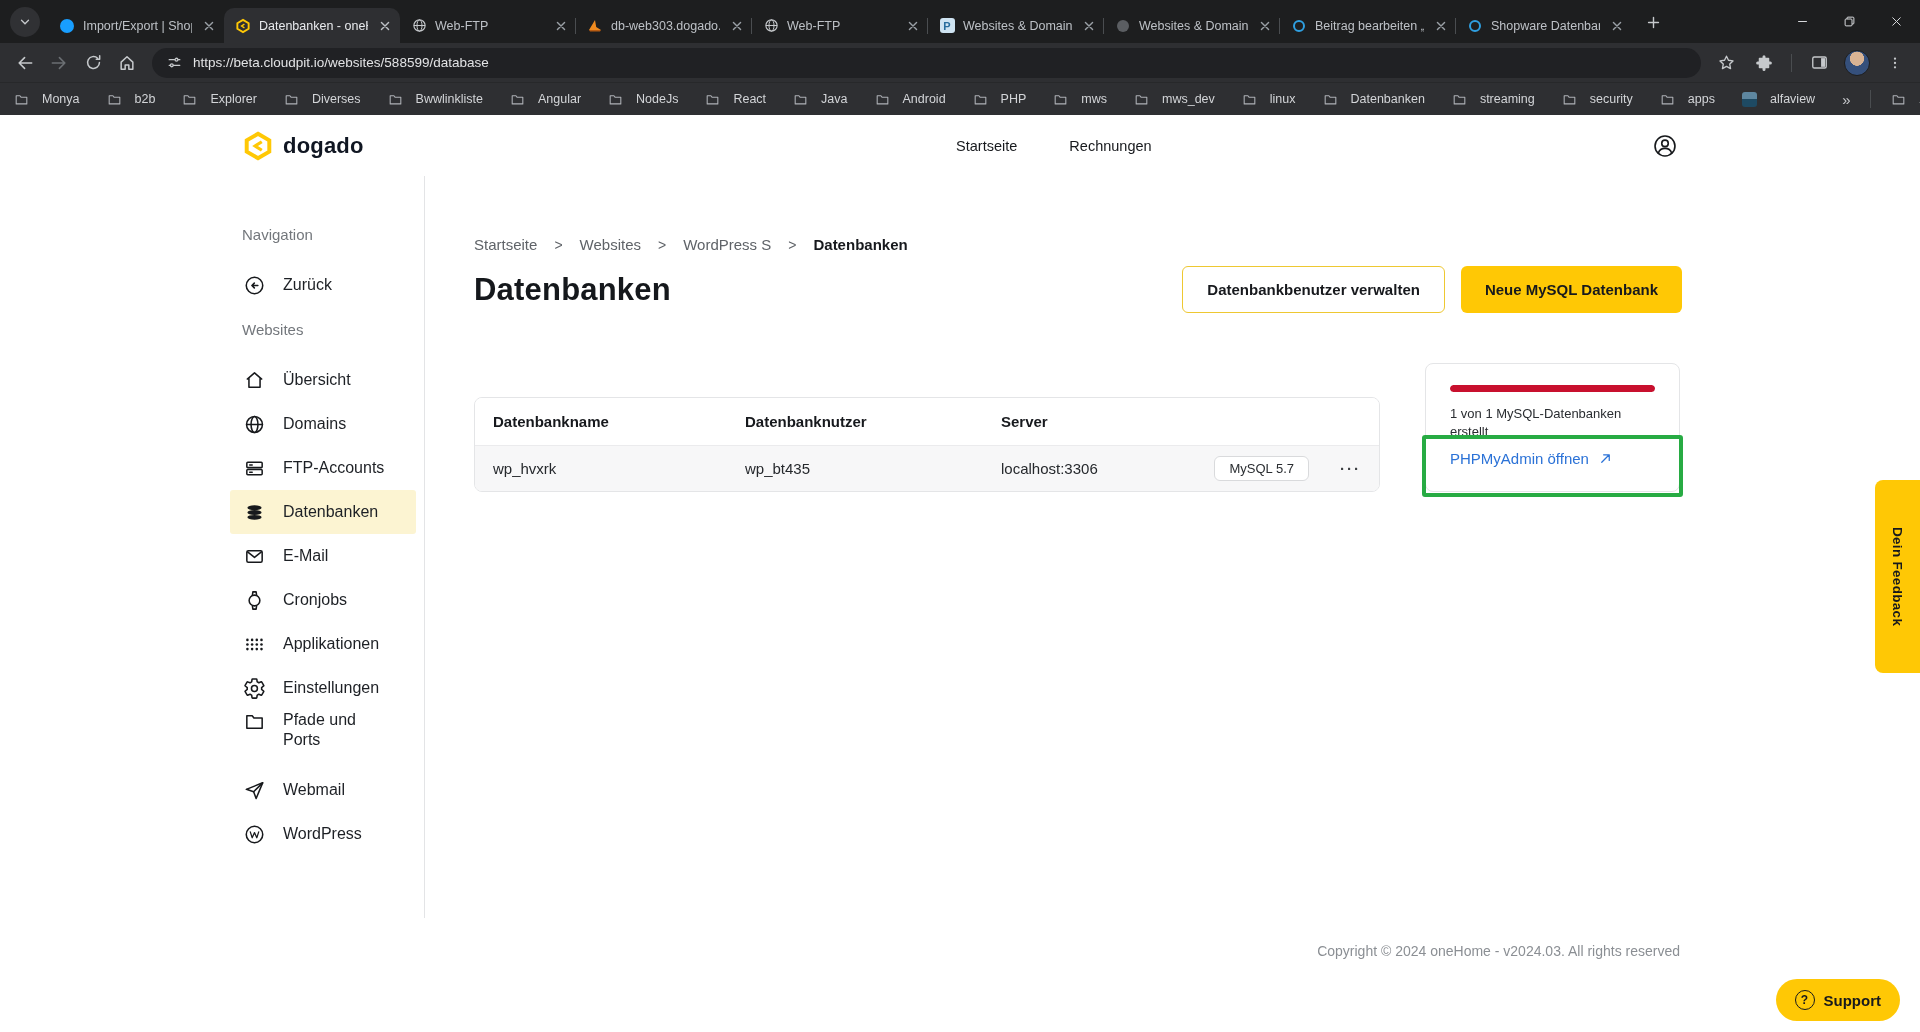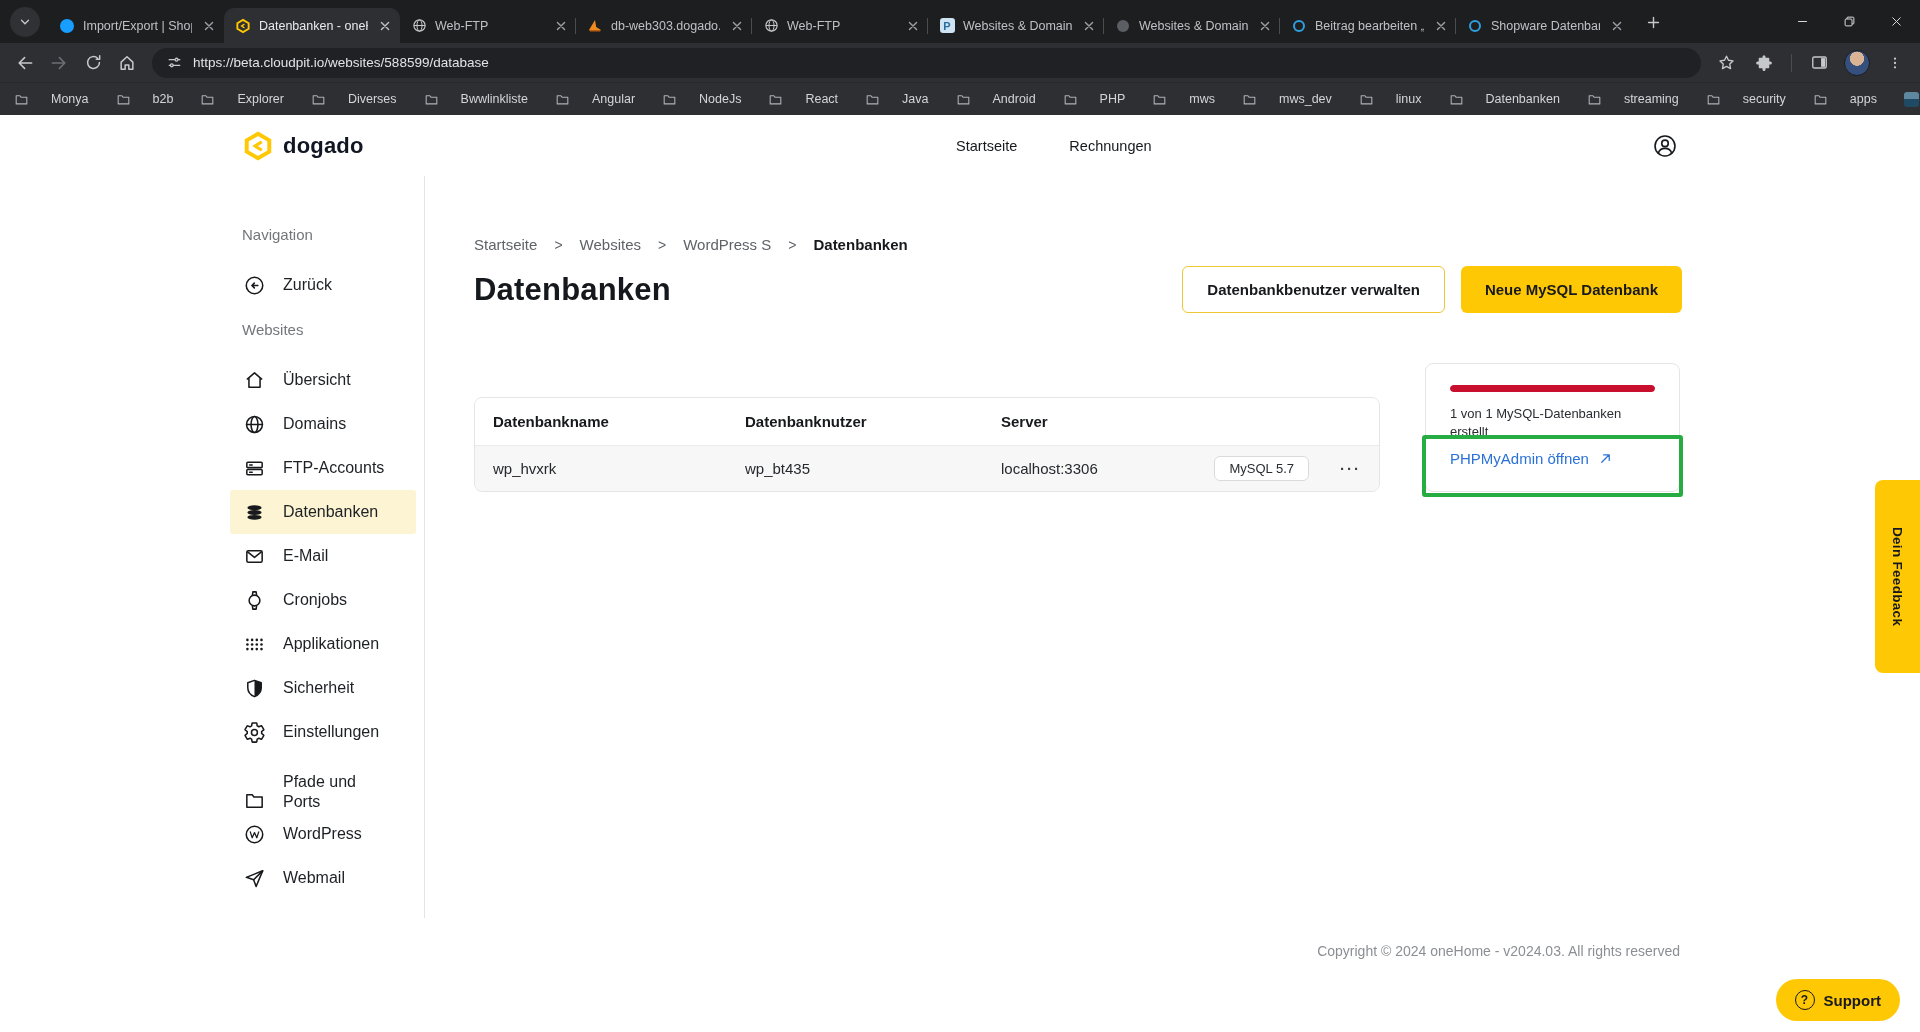--- a/index.html
+++ b/index.html
@@ -30,42 +30,42 @@
   .toolbar { height:39px; background:#2e2f32; display:flex; align-items:center; padding:0 8px; }
   .nav-btn { width:34px; height:34px; border-radius:50%; display:flex; align-items:center; justify-content:center; cursor:pointer; flex:none; }
   .urlpill { flex:1; height:30px; background:#202124; border-radius:15px; margin:0 8px; display:flex; align-items:center;
              gap:10px; padding:0 14px; color:#e2e3e5; font-size:13.5px; cursor:text; }
   .tb-right { display:flex; align-items:center; gap:4px; }
   .tb-divider { width:1px; height:18px; background:#4a4d50; margin:0 6px; }
   .avatar { width:26px; height:26px; border-radius:50%; background:radial-gradient(circle at 50% 32%, #d8b394 0 34%, #35507c 36% 100%); border:1px solid #1d1e1f; }
 
   .bookmarksbar { height:33px; background:#2e2f32; border-top:1px solid #27282a; display:flex; align-items:center;
                   padding:0 14px; gap:27px; font-size:12.5px; color:#d3d5d8; }
-  .bookmark { display:flex; align-items:center; gap:22px; cursor:pointer; white-space:nowrap; }
+  .bookmark { display:flex; align-items:center; gap:13px; cursor:pointer; white-space:nowrap; }
   .alfa-ic { width:15px; height:15px; border-radius:3px; background:linear-gradient(180deg,#5e87a0 0 45%, #1e4a63 45% 100%); }
   .bm-right { margin-left:auto; display:flex; align-items:center; gap:14px; }
   .bm-chevrons { color:#c7c9cc; font-size:15px; cursor:pointer; }
 
   
   .app { height:869px; display:flex; flex-direction:column; background:#fff; }
   .app-header { height:61px; display:flex; align-items:center; padding:0 242px; position:relative; flex:none; }
   .logo { display:flex; align-items:center; gap:9px; cursor:pointer; }
   .logo-text { font-size:22px; font-weight:bold; color:#101622; letter-spacing:.2px; }
   .app-nav { position:absolute; left:50%; transform:translateX(-2%); display:flex; gap:52px; }
   .app-nav span { font-size:14.5px; color:#17191d; cursor:pointer; }
   .account-btn { margin-left:auto; cursor:pointer; }
 
   .app-body { flex:1; display:flex; }
   .sidebar { width:425px; flex:none; border-right:1px solid #e3e4e6; padding:50px 20px 0 242px; }
   .side-heading { font-size:15px; color:#73777c; margin-bottom:20px; }
   .side-item { height:44px; display:flex; align-items:center; gap:17px; font-size:16px; color:#1d2025; cursor:pointer;
                padding:0 12px; margin:0 -12px; border-radius:3px; }
   .side-item .si { width:24px; flex:none; display:flex; justify-content:center; }
   .side-item.active { background:#fcf4d2; }
-  .side-item.two-line { height:58px; align-items:flex-end; }
+  .side-item.two-line { height:58px; align-items:flex-start; }
   .side-item.two-line span.lbl { width:110px; line-height:1.25; }
   .side-gap { height:14px; }
   .si svg { stroke:#17191c; fill:none; stroke-width:1.6; stroke-linecap:round; stroke-linejoin:round; }
 
   .content { flex:1; padding:60px 238px 0 49px; position:relative; }
   .breadcrumb { display:flex; align-items:center; gap:17px; font-size:15px; color:#5f6368; }
   .crumb { cursor:pointer; }
   .crumb-sep { color:#5f6368; font-size:14px; }
   .crumb.current { color:#17191d; font-weight:bold; cursor:default; }
 
@@ -566,60 +566,51 @@
                 <circle cx="14.4" cy="16.8" r="1.35"></circle>
                 <circle cx="19.3" cy="16.8" r="1.35"></circle>
               </g>
             </svg>
           </span>
         <span class="lbl">Applikationen</span>
       </div>
       <div class="side-item">
         <span class="si">
             <svg width="23" height="23" viewBox="0 0 24 24">
-              <path d="M12 3.5 19 6v5.2c0 4.4-2.9 7.6-7 9.3-4.1-1.7-7-4.9-7-9.3V6z"></path>
-              <path d="M12 3.5 19 6v5.2c0 4.4-2.9 7.6-7 9.3z" fill="#17191c" stroke="none"></path>
-            </svg>
-          </span>
-        <span class="lbl">Sicherheit</span>
-      </div>
-      <div class="side-item">
-        <span class="si">
-            <svg width="23" height="23" viewBox="0 0 24 24">
               <path d="M19.4 13c.04-.32.06-.65.06-1s-.02-.68-.06-1l2.1-1.65a.5.5 0 0 0 .12-.64l-2-3.46a.5.5 0 0 0-.6-.22l-2.49 1a7.3 7.3 0 0 0-1.73-1l-.38-2.65A.5.5 0 0 0 13.92 2h-4a.5.5 0 0 0-.5.42L9.05 5.07c-.62.26-1.2.6-1.73 1l-2.49-1a.5.5 0 0 0-.6.22l-2 3.46a.5.5 0 0 0 .12.64L4.45 11c-.04.32-.06.65-.06 1s.02.68.06 1l-2.1 1.65a.5.5 0 0 0-.12.64l2 3.46c.14.24.37.31.6.22l2.49-1c.53.4 1.11.74 1.73 1l.37 2.65c.04.24.25.42.5.42h4c.25 0 .46-.18.5-.42l.38-2.65c.62-.26 1.2-.6 1.73-1l2.49 1c.23.09.46.02.6-.22l2-3.46a.5.5 0 0 0-.12-.64z"></path>
               <circle cx="11.93" cy="12" r="3.1"></circle>
             </svg>
           </span>
         <span class="lbl">Einstellungen</span>
       </div>
       <div class="side-item two-line">
         <span class="si">
             <svg width="23" height="23" viewBox="0 0 24 24">
               <path d="M4 6h5.6l1.8 2.3H20V19H4z" stroke-linejoin="round"></path>
             </svg>
           </span>
         <span class="lbl">Pfade und Ports</span>
       </div>
       <div class="side-item">
         <span class="si">
             <svg width="23" height="23" viewBox="0 0 24 24">
+              <path d="M3.5 10.8 20.5 4l-6.8 16.3-2.6-7z" stroke-linejoin="round"></path>
+              <path d="m11.1 13.3 9.4-9.3"></path>
+            </svg>
+          </span>
+        <span class="lbl">Webmail</span>
+      </div>
+      <div class="side-item">
+        <span class="si">
+            <svg width="23" height="23" viewBox="0 0 24 24">
               <circle cx="12" cy="12" r="8.6"></circle>
               <path d="m7.6 9.2 2 6.2 2.4-5.4 2.4 5.4 2-6.2" stroke-width="1.3"></path>
             </svg>
           </span>
         <span class="lbl">WordPress</span>
-      </div>
-      <div class="side-item">
-        <span class="si">
-            <svg width="23" height="23" viewBox="0 0 24 24">
-              <path d="M3.5 10.8 20.5 4l-6.8 16.3-2.6-7z" stroke-linejoin="round"></path>
-              <path d="m11.1 13.3 9.4-9.3"></path>
-            </svg>
-          </span>
-        <span class="lbl">Webmail</span>
       </div>
     </aside>
 
     <main class="content">
       <div class="breadcrumb">
         <span class="crumb">Startseite</span>
         <span class="crumb-sep">&gt;</span>
         <span class="crumb">Websites</span>
         <span class="crumb-sep">&gt;</span>
         <span class="crumb">WordPress S</span>

